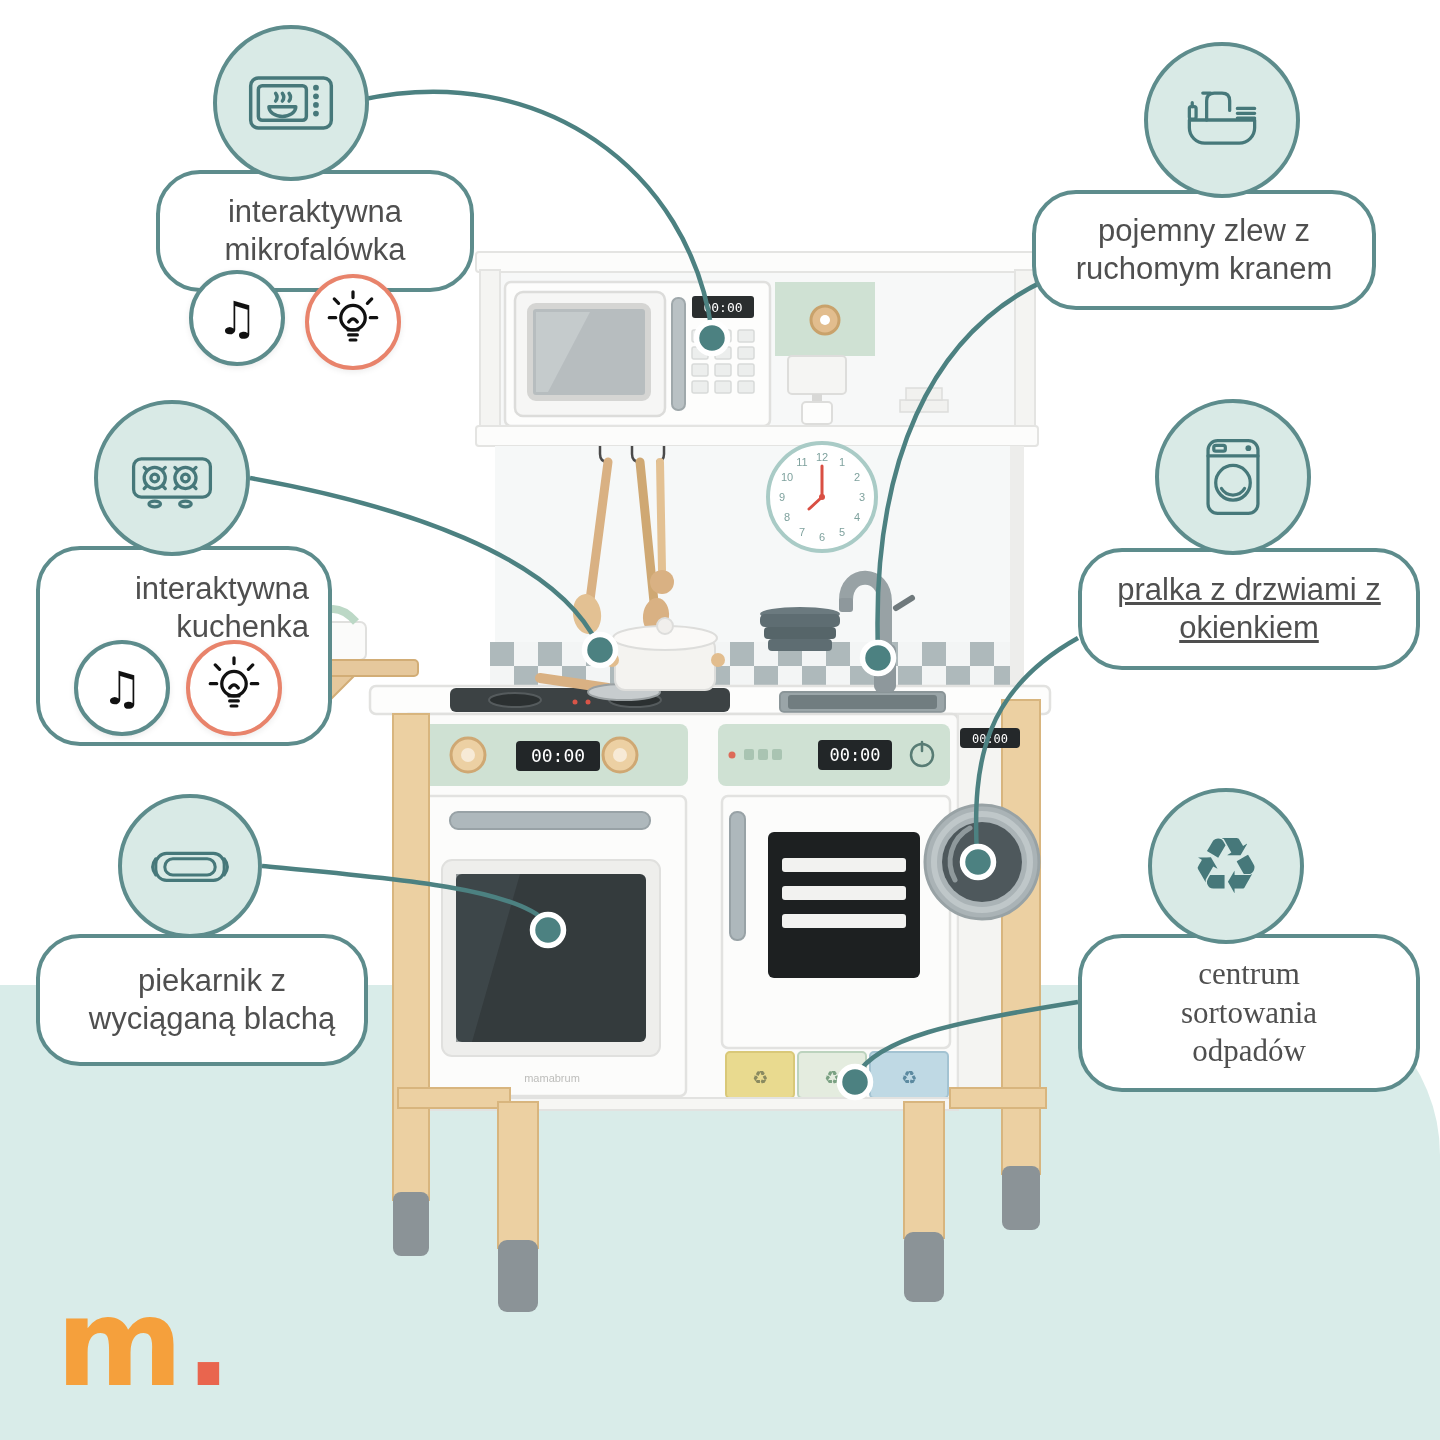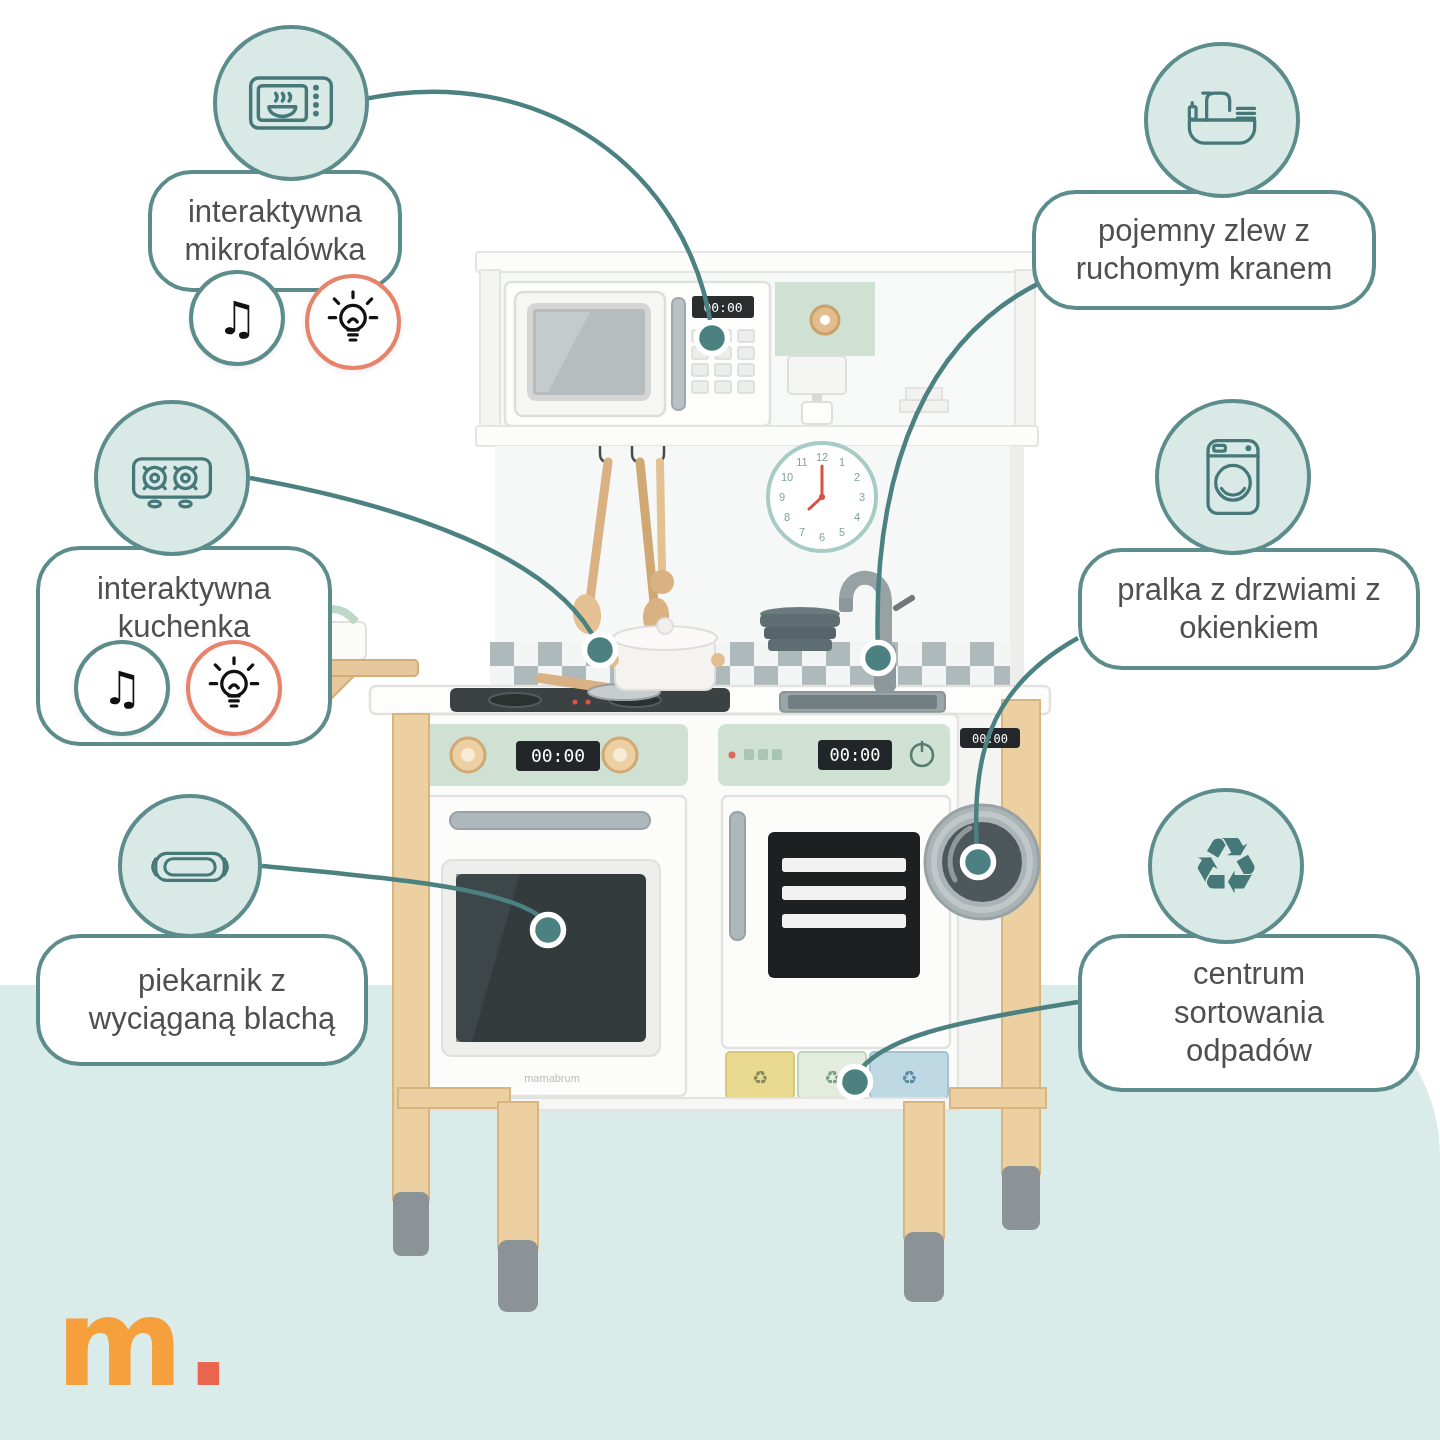--- a/index.html
+++ b/index.html
@@ -6,21 +6,21 @@
   .stage{position:relative;width:1440px;height:1440px;background:#ffffff;overflow:hidden;
          font-family:"Liberation Sans",sans-serif;}
   .mint-bg{position:absolute;left:0;right:0;top:985px;bottom:0;background:#d9ece9;
            border-top-right-radius:170px;z-index:1;}
   .kitchen{position:absolute;left:290px;top:240px;width:800px;height:1120px;z-index:5;}
   .connectors{position:absolute;left:0;top:0;width:1440px;height:1440px;z-index:10;pointer-events:none;}
   .bubble{position:absolute;background:#fff;border:4.5px solid #5d8c8c;border-radius:44px;
           display:flex;align-items:center;justify-content:center;text-align:center;
           color:#4f4f4f;font-size:31px;line-height:1.24;z-index:20;box-sizing:border-box;}
   .bubble p{margin:0;}
-  .bubble.top-align{align-items:flex-start;padding-top:20px;}
+  .bubble.top-align{align-items:flex-start;padding-top:20px;text-align:right;}
   .icon-circle{position:absolute;border-radius:50%;background:#d9eae6;border:4.5px solid #5d8c8c;
                display:flex;align-items:center;justify-content:center;z-index:21;box-sizing:border-box;}
   .badge{position:absolute;width:96px;height:96px;border-radius:50%;background:#fff;
          display:flex;align-items:center;justify-content:center;z-index:22;box-sizing:border-box;
          box-shadow:0 2px 6px rgba(0,0,0,0.08);}
   .badge.teal{border:4.5px solid #5d8c8c;}
   .badge.coral{border:4.5px solid #e8836b;}
   .glyph{font-family:"DejaVu Sans",sans-serif;}
   .music{font-size:46px;color:#111;}
   .recycle-big{font-size:78px;color:#46787a;line-height:1;}
@@ -290,21 +290,21 @@
     <g fill="#4c8181" stroke="#ffffff" stroke-width="5.5">
       <circle cx="712" cy="338" r="15.5"></circle>
       <circle cx="878" cy="658" r="15.5"></circle>
       <circle cx="600" cy="650" r="15.5"></circle>
       <circle cx="978" cy="862" r="15.5"></circle>
       <circle cx="548" cy="930" r="15.5"></circle>
       <circle cx="855" cy="1082" r="15.5"></circle>
     </g>
   </svg>
 
-  <div class="bubble" style="left:148px;top:170px;width:254px;height:122px;">
+  <div class="bubble" style="left:156px;top:170px;width:318px;height:122px;">
     <p style="max-width:258px;">interaktywna mikrofalówka</p>
   </div>
   <div class="icon-circle" style="left:213px;top:25px;width:156px;height:156px;">
     <svg viewBox="0 0 100 100" width="96" height="96">
       <g stroke="#46787a" stroke-width="3.6" fill="none" stroke-linecap="round" stroke-linejoin="round">
         <rect x="8" y="24" width="84" height="52" rx="8"></rect>
         <rect x="16" y="32" width="50" height="36" rx="4"></rect>
         <path d="M27,54 h28 M27,54 a14,10 0 0 0 28,0"></path>
         <path d="M34,48 q3,-4 0,-8 M41,48 q3,-4 0,-8 M48,48 q3,-4 0,-8"></path>
       </g>
@@ -372,21 +372,21 @@
       <g stroke="#111111" stroke-width="4.5" fill="none" stroke-linecap="round">
         <circle cx="50" cy="44" r="17"></circle>
         <path d="M43,61 h14 M44,68 h12 M46,75 h8"></path>
         <path d="M50,16 v-8 M30,24 l-6,-6 M70,24 l6,-6 M26,44 h-9 M74,44 h9"></path>
         <path d="M44,50 q6,-9 12,0"></path>
       </g>
     </svg>
   </div>
 
   <div class="bubble" style="left:1078px;top:548px;width:342px;height:122px;">
-    <p style="max-width:302px;">pralka z drzwiami z okienkiem</p>
+    <p style="max-width:302px;text-decoration:underline;">pralka z drzwiami z okienkiem</p>
   </div>
   <div class="icon-circle" style="left:1155px;top:399px;width:156px;height:156px;">
     <svg viewBox="0 0 100 100" width="96" height="96">
       <g stroke="#46787a" stroke-width="3.4" fill="none" stroke-linecap="round" stroke-linejoin="round">
         <rect x="24" y="12" width="52" height="76" rx="10"></rect>
         <path d="M24,28 H76"></path>
         <rect x="30" y="17" width="12" height="6" rx="2"></rect>
         <circle cx="50" cy="56" r="18"></circle>
         <path d="M38,62 a14,14 0 0 0 24,0"></path>
       </g>
@@ -401,21 +401,21 @@
     <svg viewBox="0 0 100 100" width="90" height="90">
       <g stroke="#46787a" stroke-width="3.4" fill="none" stroke-linecap="round" stroke-linejoin="round">
         <rect x="12" y="36" width="76" height="30" rx="12"></rect>
         <rect x="22" y="42" width="56" height="18" rx="9"></rect>
         <path d="M12,42 q-7,9 0,18 M88,42 q7,9 0,18"></path>
       </g>
     </svg>
   </div>
 
   <div class="bubble" style="left:1078px;top:934px;width:342px;height:158px;">
-    <p style="max-width:180px;">centrum sortowania odpadów</p>
+    <p style="max-width:180px;font-family:Liberation Serif, serif;">centrum sortowania odpadów</p>
   </div>
   <div class="icon-circle" style="left:1148px;top:788px;width:156px;height:156px;">
     <span class="glyph recycle-big">♻</span>
   </div>
 
   <div class="logo">
     <span class="m">m</span><span class="dot">.</span>
   </div>
 
 </div>

